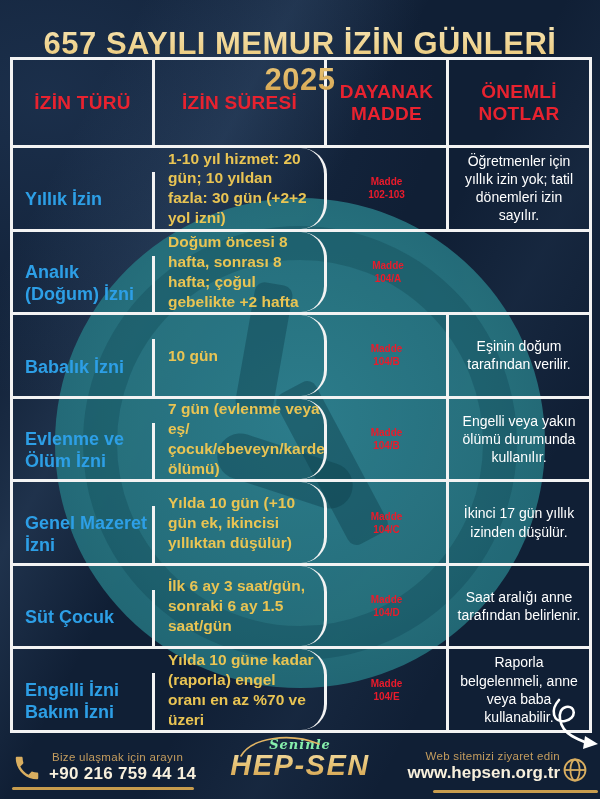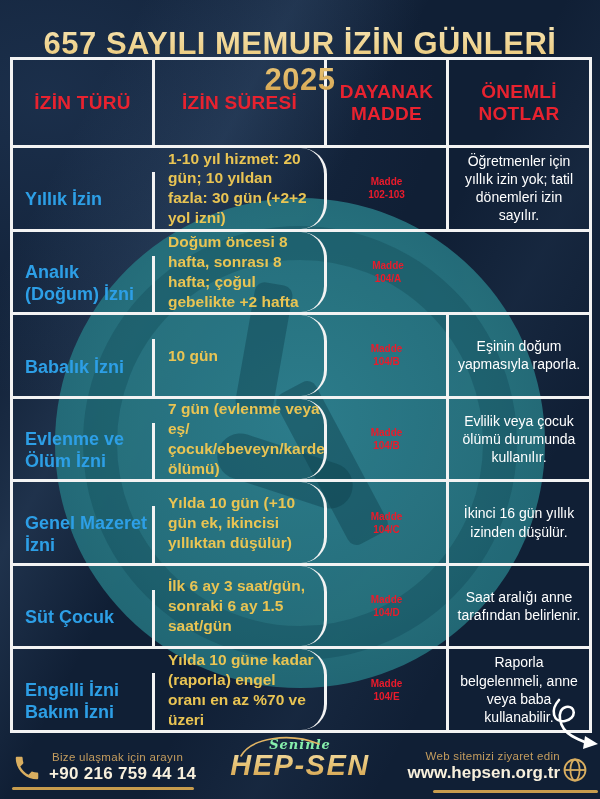--- a/index.html
+++ b/index.html
@@ -135,37 +135,37 @@
       <div class="cell duration">Doğum öncesi 8 hafta, sonrası 8 hafta; çoğul gebelikte +2 hafta</div>
       <div class="cell article">Madde
 104/A</div>
     </div>
 
     <div class="trow">
       <div class="cell type">Babalık İzni</div>
       <div class="cell duration">10 gün</div>
       <div class="cell article">Madde
 104/B</div>
-      <div class="cell notes">Eşinin doğum yapmasıyla raporla.</div>
+      <div class="cell notes">Eşinin doğum tarafından verilir.</div>
     </div>
 
     <div class="trow">
       <div class="cell type">Evlenme ve Ölüm İzni</div>
       <div class="cell duration">7 gün (evlenme veya eş/çocuk/ebeveyn/kardeş ölümü)</div>
       <div class="cell article">Madde
 104/B</div>
-      <div class="cell notes">Evlilik veya çocuk ölümü durumunda kullanılır.</div>
+      <div class="cell notes">Engelli veya yakın ölümü durumunda kullanılır.</div>
     </div>
 
     <div class="trow">
       <div class="cell type">Genel Mazeret İzni</div>
       <div class="cell duration">Yılda 10 gün (+10 gün ek, ikincisi yıllıktan düşülür)</div>
       <div class="cell article">Madde
 104/C</div>
-      <div class="cell notes">İkinci 16 gün yıllık izinden düşülür.</div>
+      <div class="cell notes">İkinci 17 gün yıllık izinden düşülür.</div>
     </div>
 
     <div class="trow">
       <div class="cell type">Süt Çocuk</div>
       <div class="cell duration">İlk 6 ay 3 saat/gün, sonraki 6 ay 1.5 saat/gün</div>
       <div class="cell article">Madde
 104/D</div>
       <div class="cell notes">Saat aralığı anne tarafından belirlenir.</div>
     </div>
 

